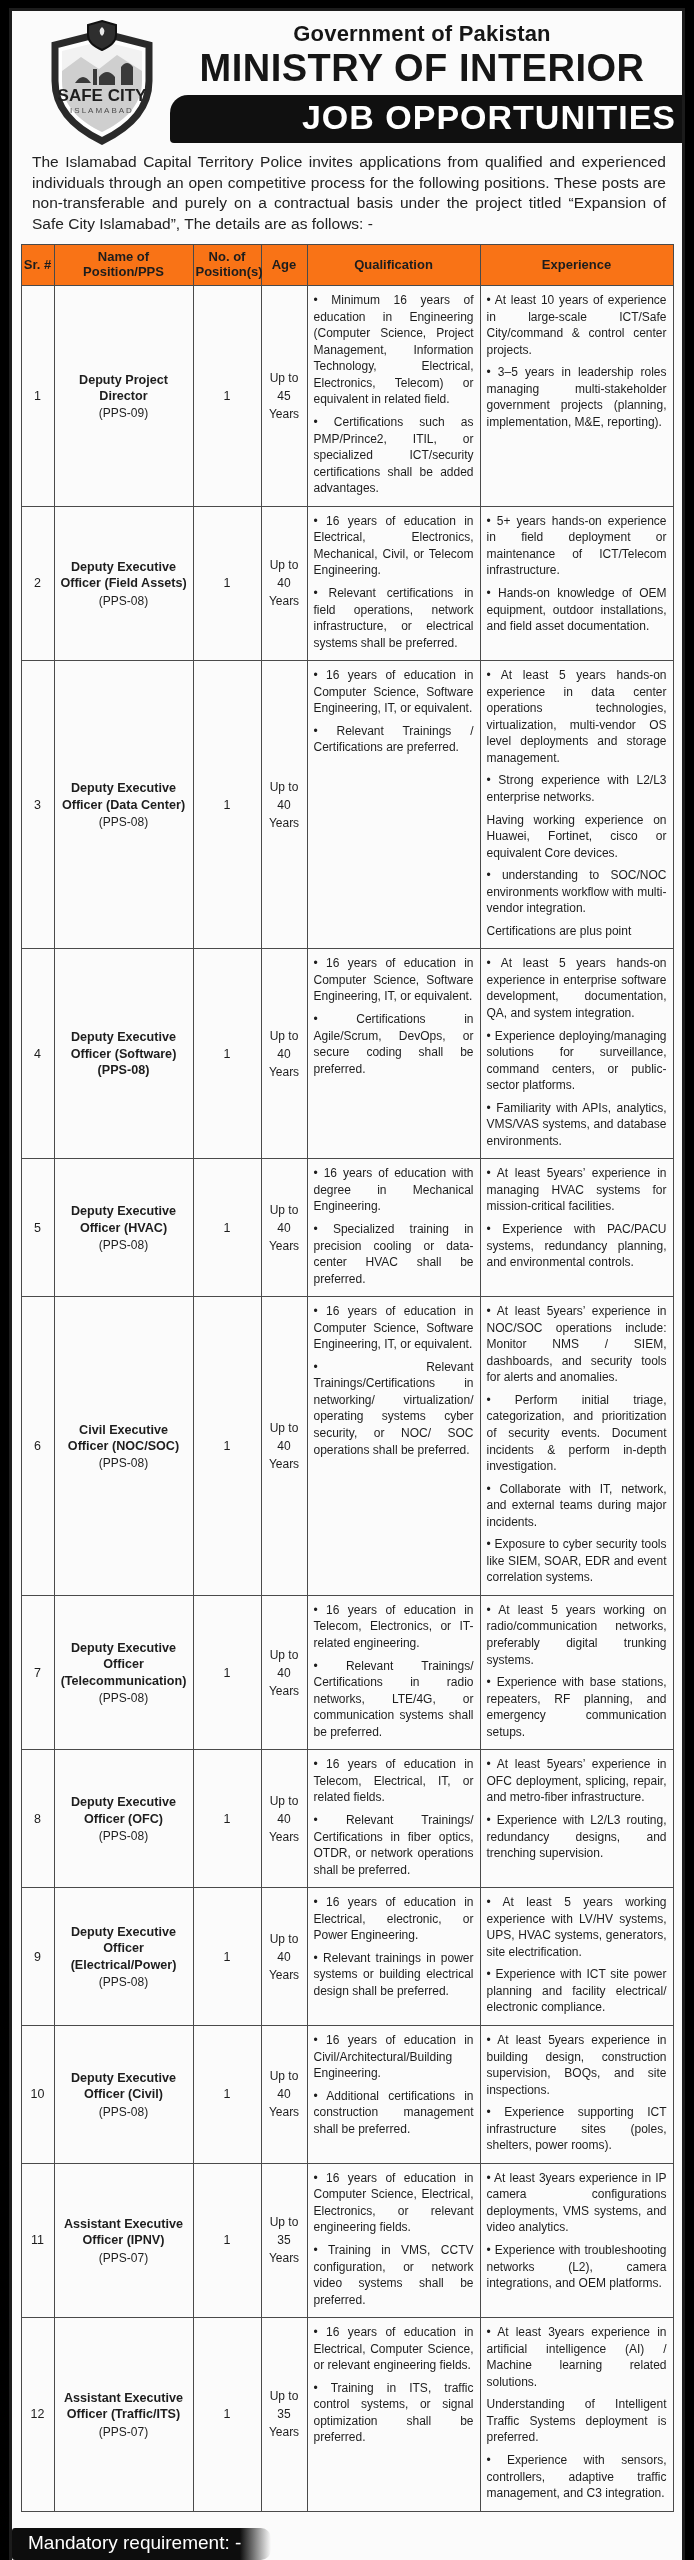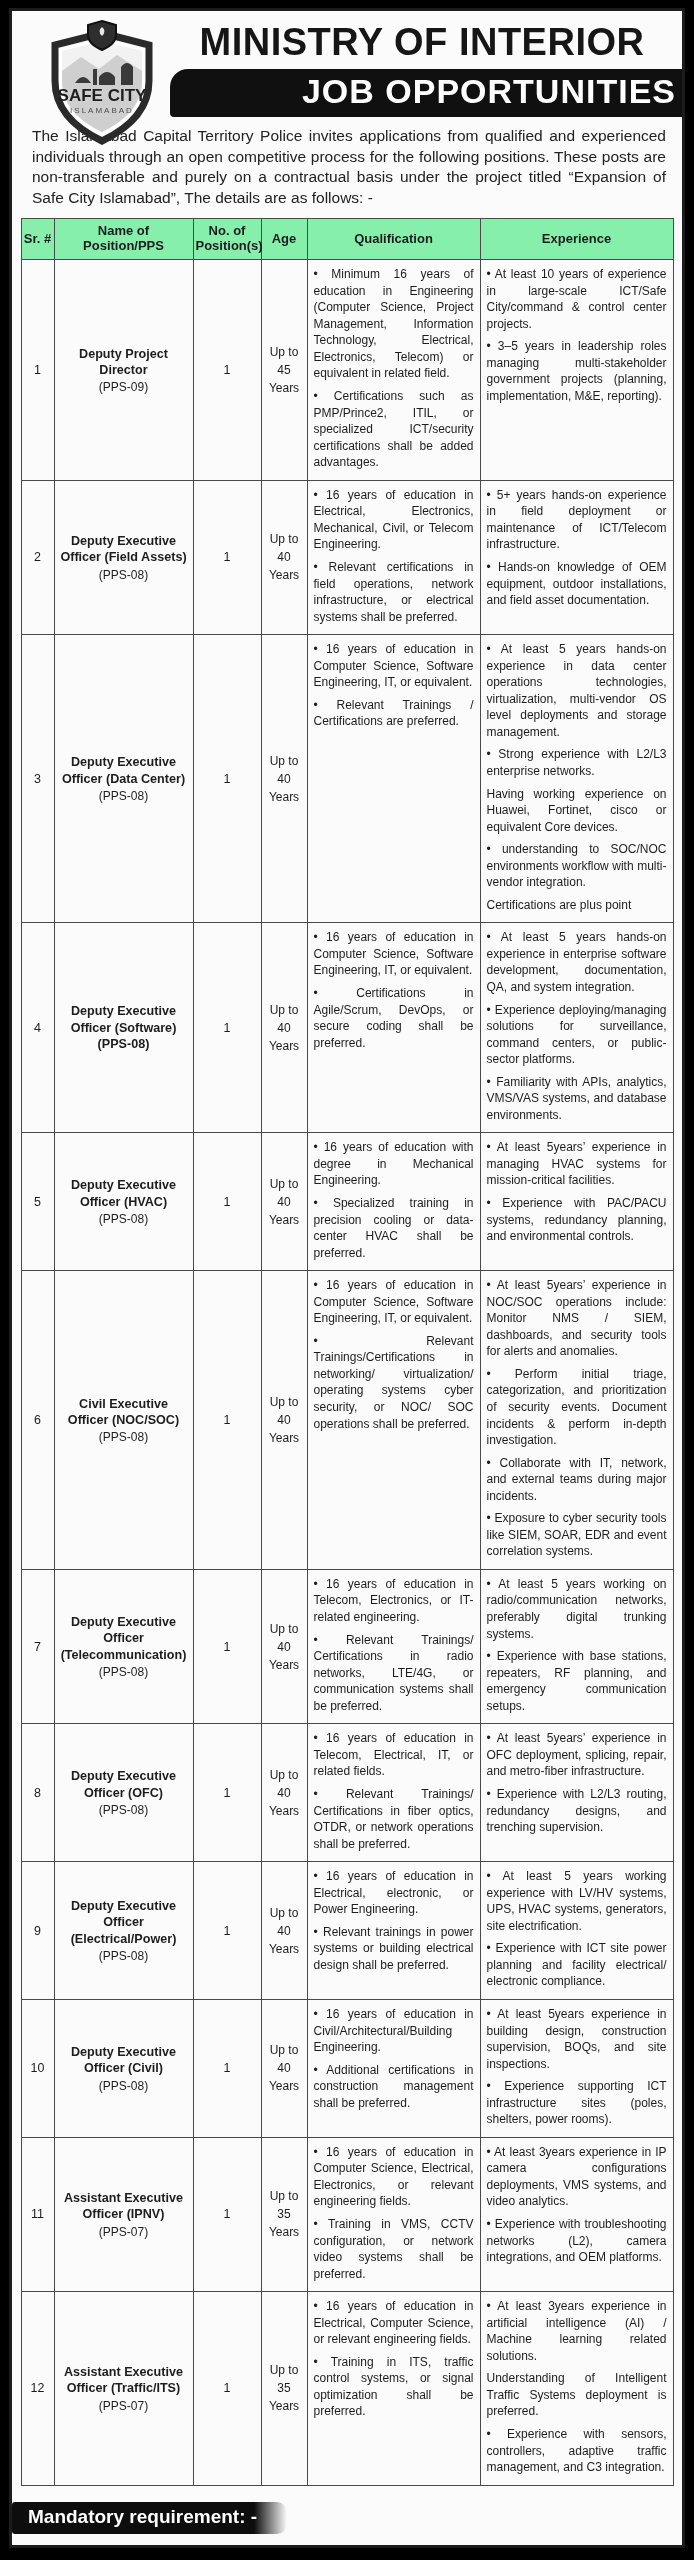--- a/index.html
+++ b/index.html
@@ -37,38 +37,38 @@
   }
 
   
   table.positions {
     width:652px; margin:4px auto 8px auto;
     border-collapse:collapse; table-layout:fixed;
     font-size:12px; color:#1d1d1d;
   }
   table.positions th, table.positions td { border:1.6px solid #4a4a4a; }
   thead th {
-    background:#86efac; font-size:13px; font-weight:bold;
+    background:#f97316; font-size:13px; font-weight:bold;
     text-align:center; padding:5px 2px; line-height:1.15;
   }
   td.c-sr   { text-align:center; vertical-align:middle; font-size:12.5px; }
   td.c-name { text-align:center; vertical-align:middle; padding:4px 3px; }
   .pname { font-weight:bold; font-size:12.6px; line-height:1.3; }
   .pps   { font-size:12px; margin-top:2px; }
   td.c-pos  { text-align:center; vertical-align:middle; font-size:12.5px; }
   td.c-age  { text-align:center; vertical-align:middle; font-size:12px; line-height:1.5; padding:2px 3px; }
   td.c-qual, td.c-exp { vertical-align:top; padding:6px 6px 3px 6px; }
   td.c-qual p, td.c-exp p {
     text-align:justify; line-height:1.38; margin:0 0 6px 0; font-size:12px;
   }
 
   
   .black-banner {
     background:linear-gradient(90deg, #0d0d0d 88%, rgba(13,13,13,0) 100%);
-    color:#fff; font-weight:bold; font-size:19px;
+    color:#fff; font-weight:normal; font-size:19px;
     padding:4px 30px 6px 16px; width:max-content; max-width:480px;
     border-radius:3px 10px 10px 3px; margin:8px 0 0 0;
   }
 
   .spacer { flex:1; }
 
   
   .logo svg { width:100%; height:100%; }
 </style>
 </head>
@@ -88,20 +88,21 @@
           <path d="M58 58 q8 -10 16 0 l0 8 l-16 0 Z" fill="#3a3a3a"></path>
           <rect x="80" y="48" width="12" height="18" fill="#3a3a3a"></rect>
           <path d="M80 48 q6 -8 12 0 Z" fill="#3a3a3a"></path>
           <text x="61" y="82" text-anchor="middle" font-family="Liberation Sans, sans-serif" font-size="17" font-weight="bold" fill="#1e1e1e">SAFE CITY</text>
           <text x="61" y="94" text-anchor="middle" font-family="Liberation Sans, sans-serif" font-size="8" letter-spacing="2" fill="#4c4c4c">ISLAMABAD</text>
           <path d="M61 2 L75 6 L75 16 C75 23 68 28 61 31 C54 28 47 23 47 16 L47 6 Z" fill="#2e2e2e" stroke="#111" stroke-width="2"></path>
           <path d="M61 8 q5 4 0 9 q-5 -5 0 -9 Z" fill="#e8e8e8"></path>
         </svg>
       </div>
       <div class="titles">
+        <div class="govt">Government of Pakistan</div>
         <div class="ministry">MINISTRY OF INTERIOR</div>
       </div>
       <div class="job-band">
         <span>JOB OPPORTUNITIES</span>
       </div>
     </div>
 
     <p class="intro">The Islamabad Capital Territory Police invites applications from qualified and experienced individuals through an open competitive process for the following positions. These posts are non-transferable and purely on a contractual basis under the project titled “Expansion of Safe City Islamabad”, The details are as follows: -</p>
 
     <table class="positions">

